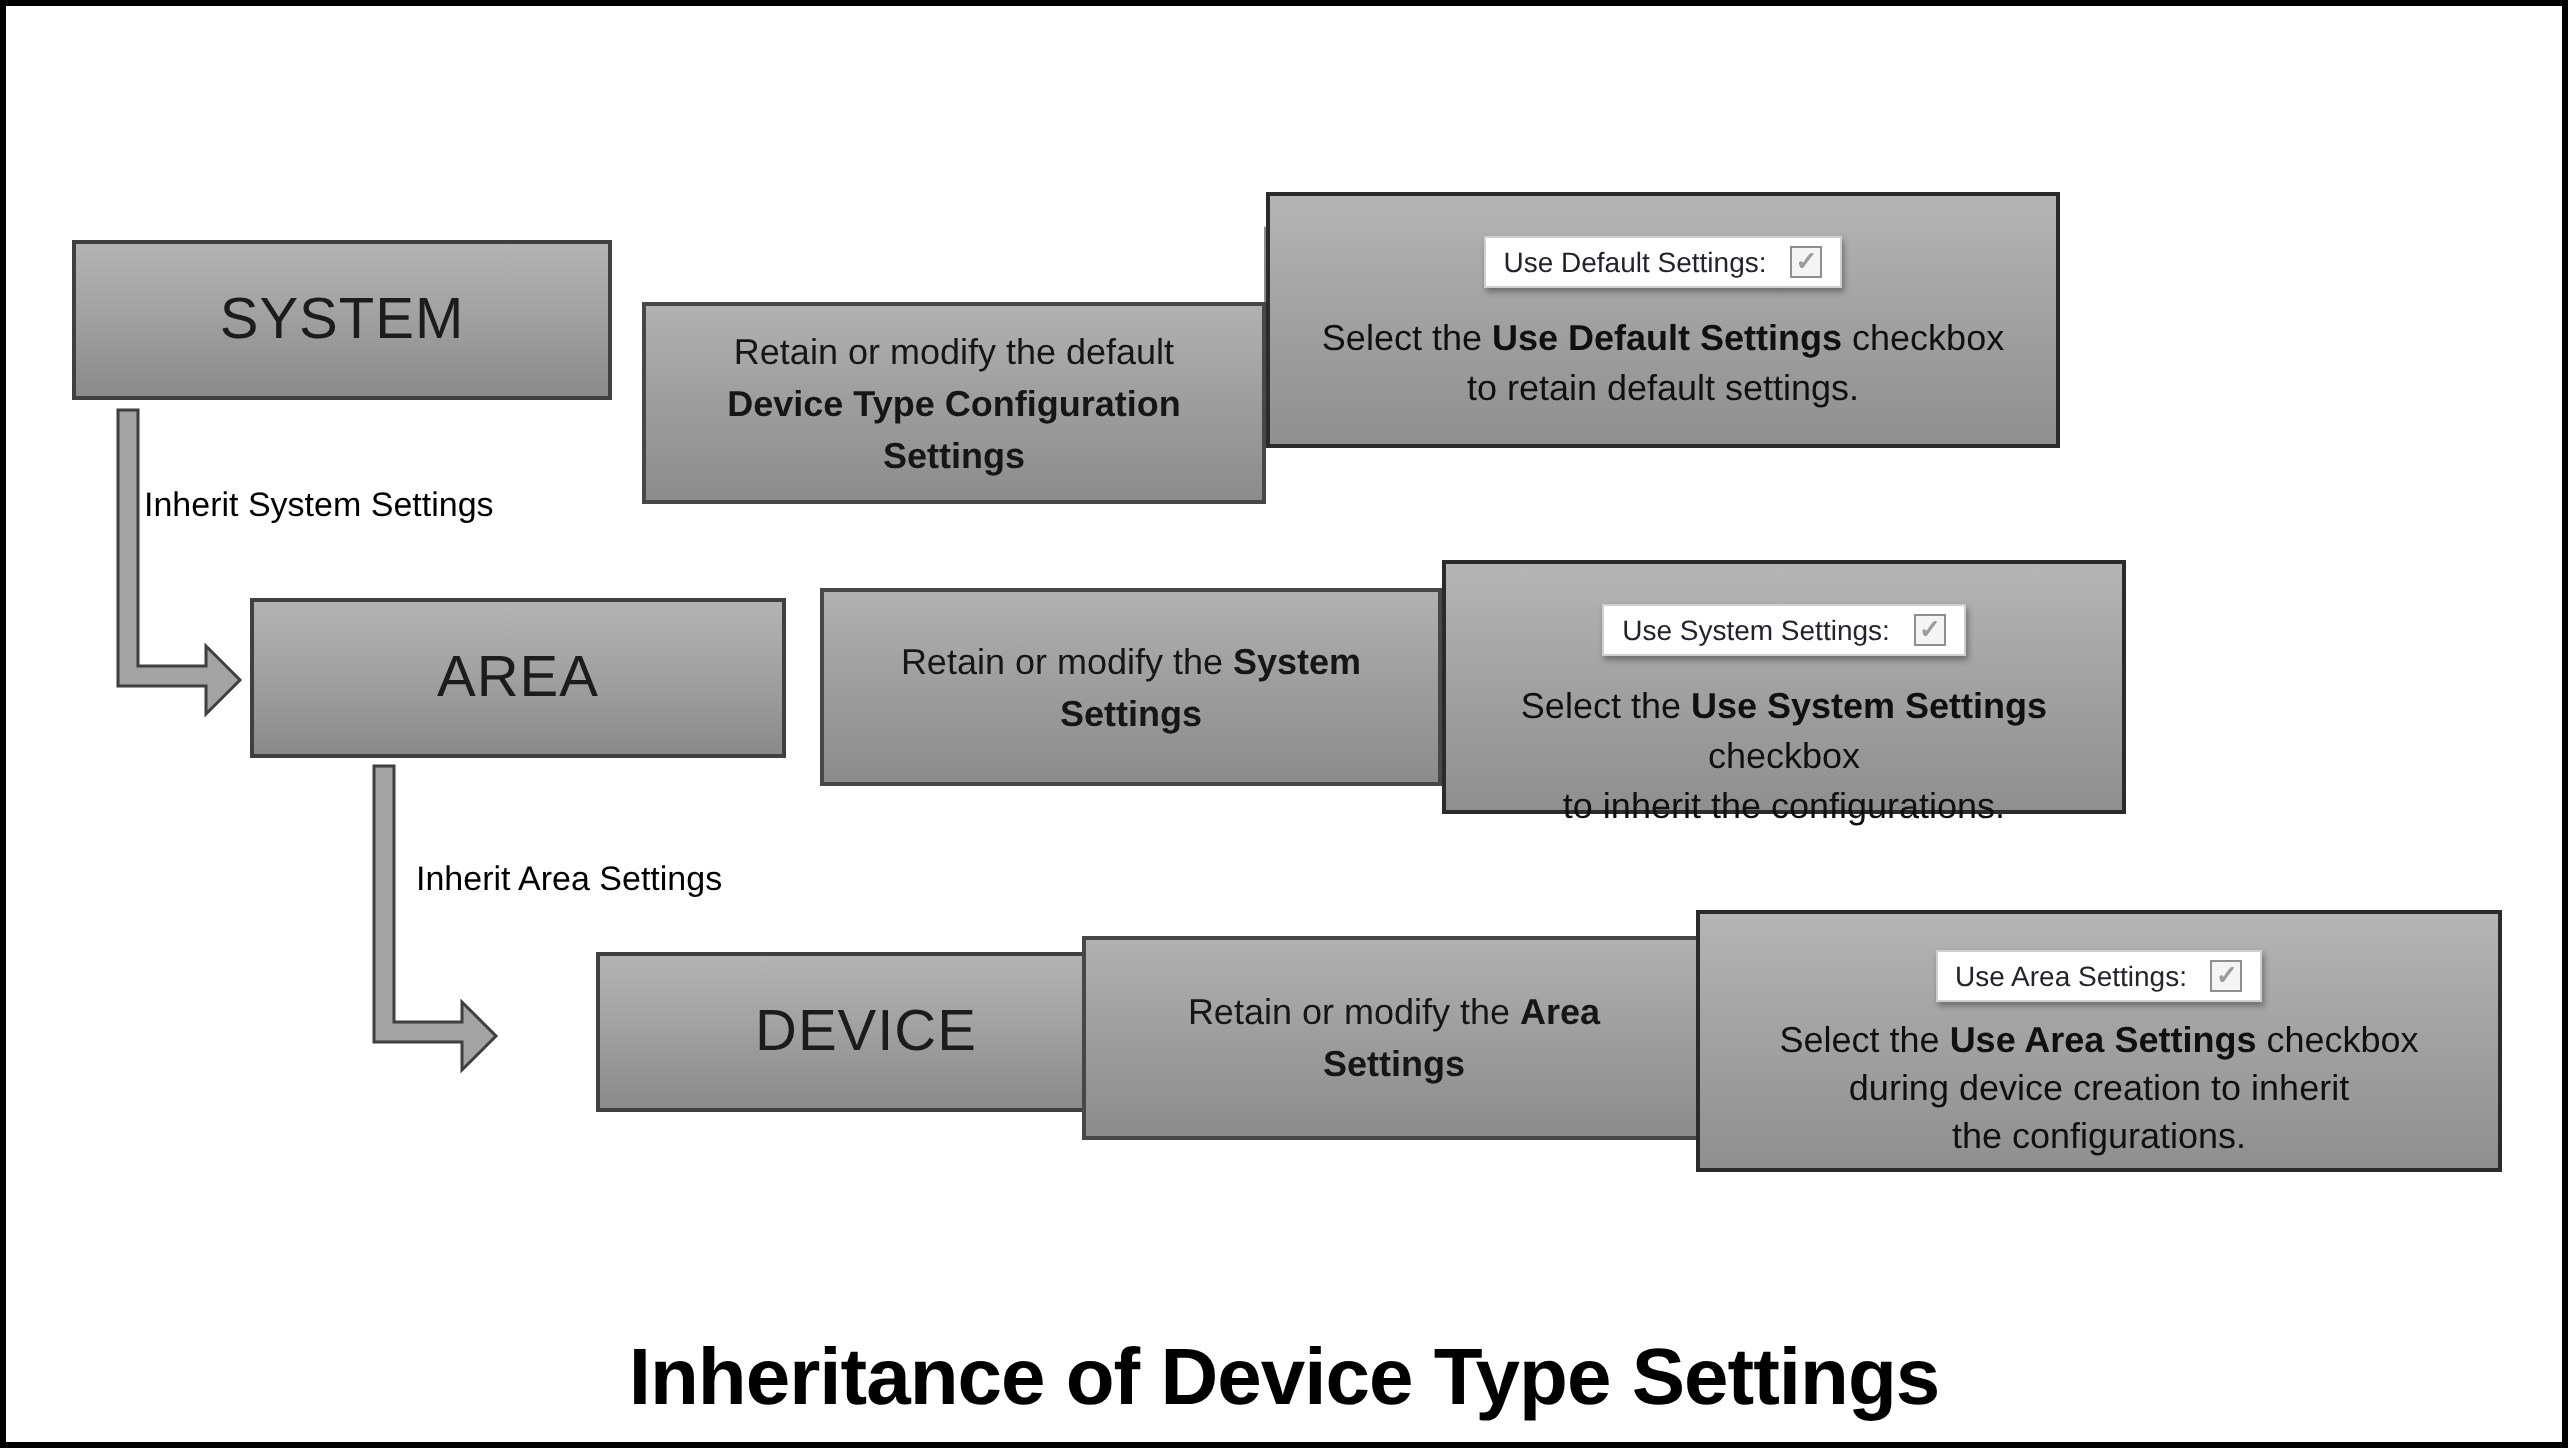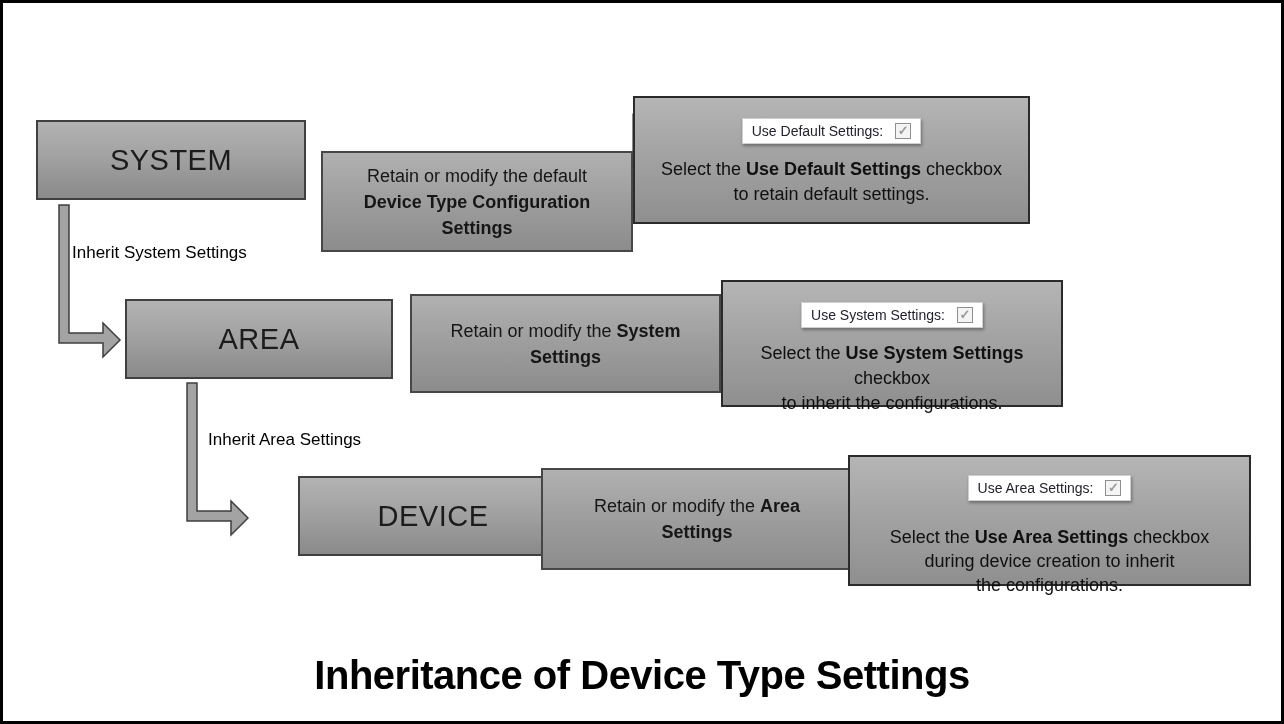--- a/index.html
+++ b/index.html
@@ -40,21 +40,21 @@
     display:flex;flex-direction:column;align-items:center;
     padding-top:20px;
   }
   .panel.tight{padding-top:18px;}
   .caption{
     text-align:center;
     font-size:18px;line-height:25px;color:#101010;
     white-space:pre-line;
     margin-top:13px;
   }
-  .panel.tight .caption{margin-top:24px;line-height:24px;}
+  .panel.tight .caption{margin-top:7px;line-height:24px;}
   
   .settings-widget{
     background:#ffffff;
     border:1px solid #cfcfcf;
     box-shadow:1px 2px 3px rgba(0,0,0,0.35);
     display:flex;align-items:center;
     padding:4px 9px;
     font-size:14px;color:#23232e;
   }
   .settings-widget .cb{
@@ -70,21 +70,21 @@
   
   .conn-label{
     position:absolute;
     font-size:17px;color:#000000;
     white-space:nowrap;
   }
   
   .overlay{position:absolute;left:0;top:0;width:1284px;height:724px;pointer-events:none;}
   
   .title{
-    position:absolute;left:0;top:650px;width:100%;
+    position:absolute;left:0;top:664px;width:100%;
     text-align:center;
     font-size:40px;font-weight:700;color:#000000;
     letter-spacing:-0.5px;
   }
   
   .node-system {left:33px; top:117px;width:270px;height:80px;}
   .node-area   {left:122px;top:296px;width:268px;height:80px;}
   .node-device {left:255px;top:473px;width:270px;height:80px;margin-left:40px;}
   .callout-system {left:318px;top:109px;width:312px;height:101px;margin-top:39px;}
   .callout-area   {left:407px;top:291px;width:311px;height:99px;}

